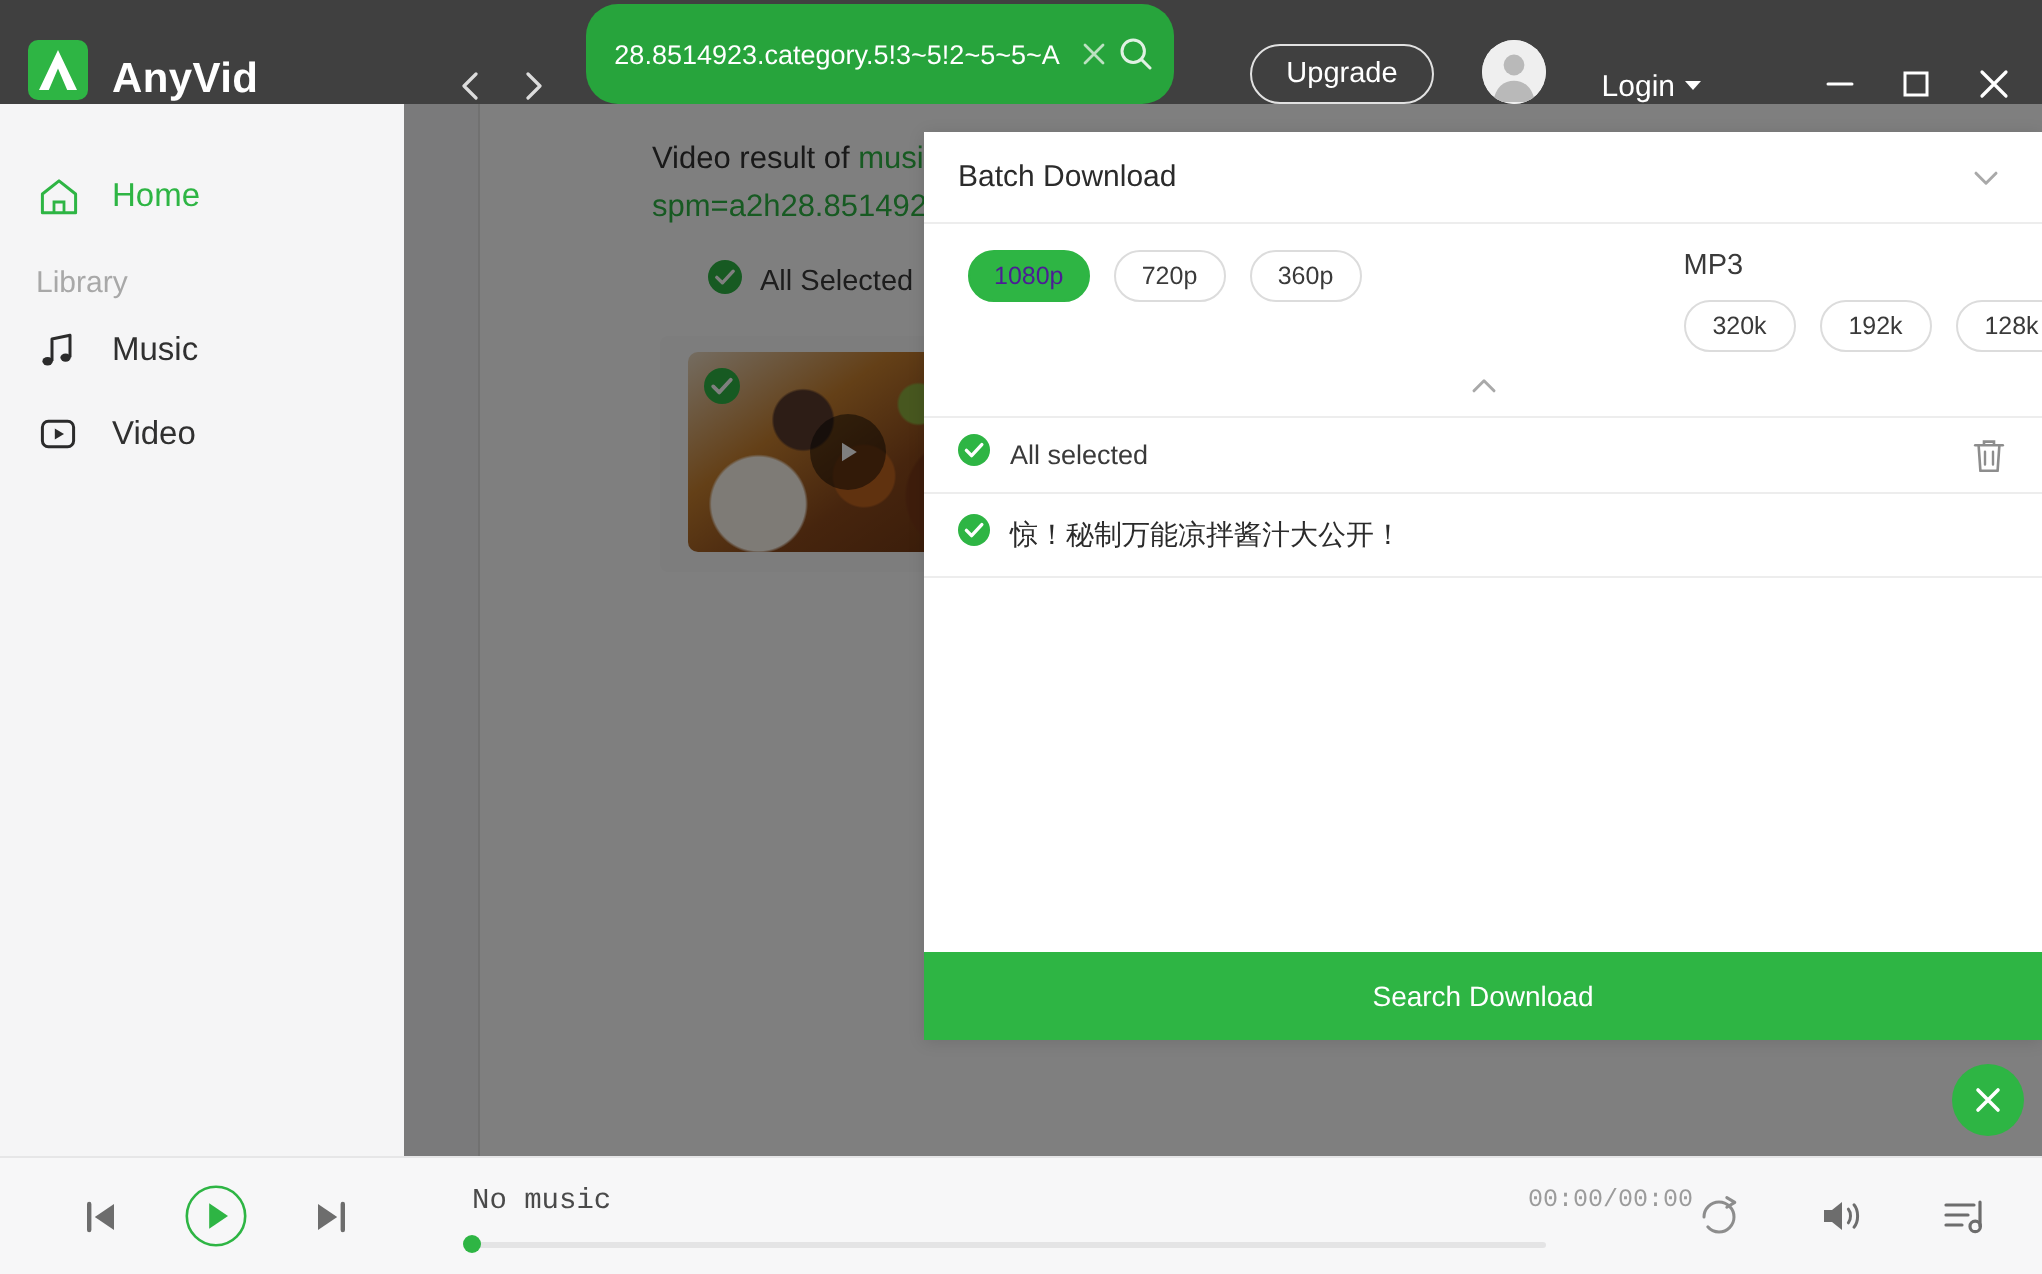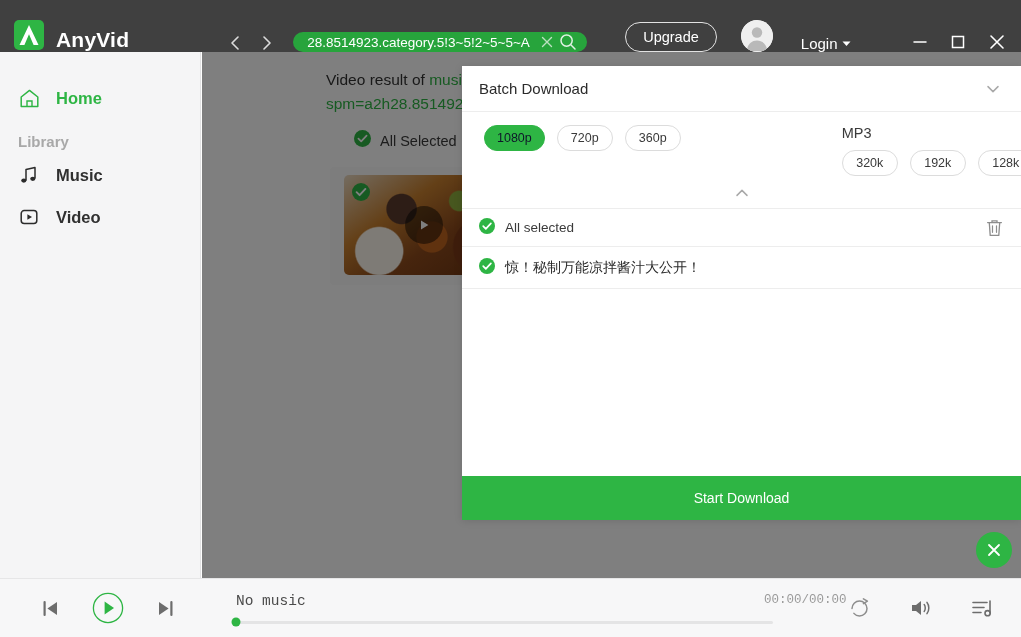--- a/index.html
+++ b/index.html
@@ -30,21 +30,21 @@
   .app-title {
     color: #ffffff; font-size: 21px; font-weight: bold;
     margin-left: 10px; letter-spacing: .2px;
   }
   .nav-arrows {
     margin-left: 98px; display: flex; align-items: center; gap: 16px;
   }
   .nav-arrow { cursor: pointer; opacity: .82; line-height: 0; }
   .urlbar {
     margin-left: 18px;
-    width: 294px; height: 20px;
+    width: 294px; height: 50px;
     background: #27a43c;
     border-radius: 16px;
     display: flex; align-items: center;
     padding: 0 9px 0 14px;
   }
   .url-text {
     color: #ffffff; font-size: 13.5px;
     flex: 1; white-space: nowrap; overflow: hidden;
     text-overflow: clip;
   }
@@ -72,25 +72,24 @@
   }
   .win-ctrls {
     margin-left: auto; margin-right: 14px;
     display: flex; align-items: center; gap: 20px;
   }
   .win-btn { cursor: pointer; line-height: 0; }
 
   
   .sidebar {
     position: absolute; top: 52px; left: 0;
-    width: 201px; height: 526px;
+    width: 240px; height: 526px;
     background: #f5f5f6;
     border-right: 1px solid #e2e2e3;
     z-index: 10;
-    font-weight: bold;
   }
   .nav-item {
     display: flex; align-items: center;
     height: 42px; padding-left: 18px; cursor: pointer;
   }
   .nav-item .ico { width: 24px; line-height: 0; display:flex; align-items:center;}
   .nav-item .lbl { margin-left: 14px; font-size: 16.5px; color: #303030; }
   .nav-item.active .lbl { color: #2eb544; }
   .nav-home { margin-top: 25px; }
   .lib-label {
@@ -181,21 +180,21 @@
   .chips { display: flex; gap: 12px; }
   .chip {
     height: 26px; min-width: 56px; padding: 0 12px;
     border: 1px solid #dcdcdc; border-radius: 13px;
     background: #ffffff;
     display: flex; align-items: center; justify-content: center;
     font-size: 12.5px; color: #3a3a3a;
     cursor: pointer;
   }
   .chip.sel {
-    background: #2eb544; border-color: #2eb544; color: #0f172a;
+    background: #2eb544; border-color: #2eb544; color: #4c1d95;
   }
   .collapse-arrow {
     display: flex; align-items: center; justify-content: center;
     height: 30px; margin-top: 2px; cursor: pointer;
   }
   .list-head {
     height: 38px; display: flex; align-items: center;
     padding: 0 17px; border-bottom: 1px solid #ededed;
   }
   .list-head .txt { font-size: 13.5px; color: #3a3a3a; margin-left: 10px; }
@@ -466,21 +465,21 @@
         <span>
           <svg width="16" height="16" viewBox="0 0 16 16">
               <circle cx="8" cy="8" r="8" fill="#2eb544"></circle>
               <path d="M4.2 8.2 L6.8 10.8 L11.9 5.3" stroke="#ffffff" stroke-width="1.7" fill="none" stroke-linecap="round" stroke-linejoin="round"></path>
             </svg>
         </span>
         <span class="txt">惊！秘制万能凉拌酱汁大公开！</span>
       </div>
     </div>
 
-    <div class="start-dl">Start Download</div>
+    <div class="start-dl">Search Download</div>
   </div>
 
   <div class="fab-close">
     <svg width="18" height="18" viewBox="0 0 18 18">
         <path d="M4 4 L14 14 M14 4 L4 14" stroke="#ffffff" stroke-width="1.8" stroke-linecap="round"></path>
       </svg>
   </div>
 
   <div class="player">
     <span class="pl-btn pl-prev">

